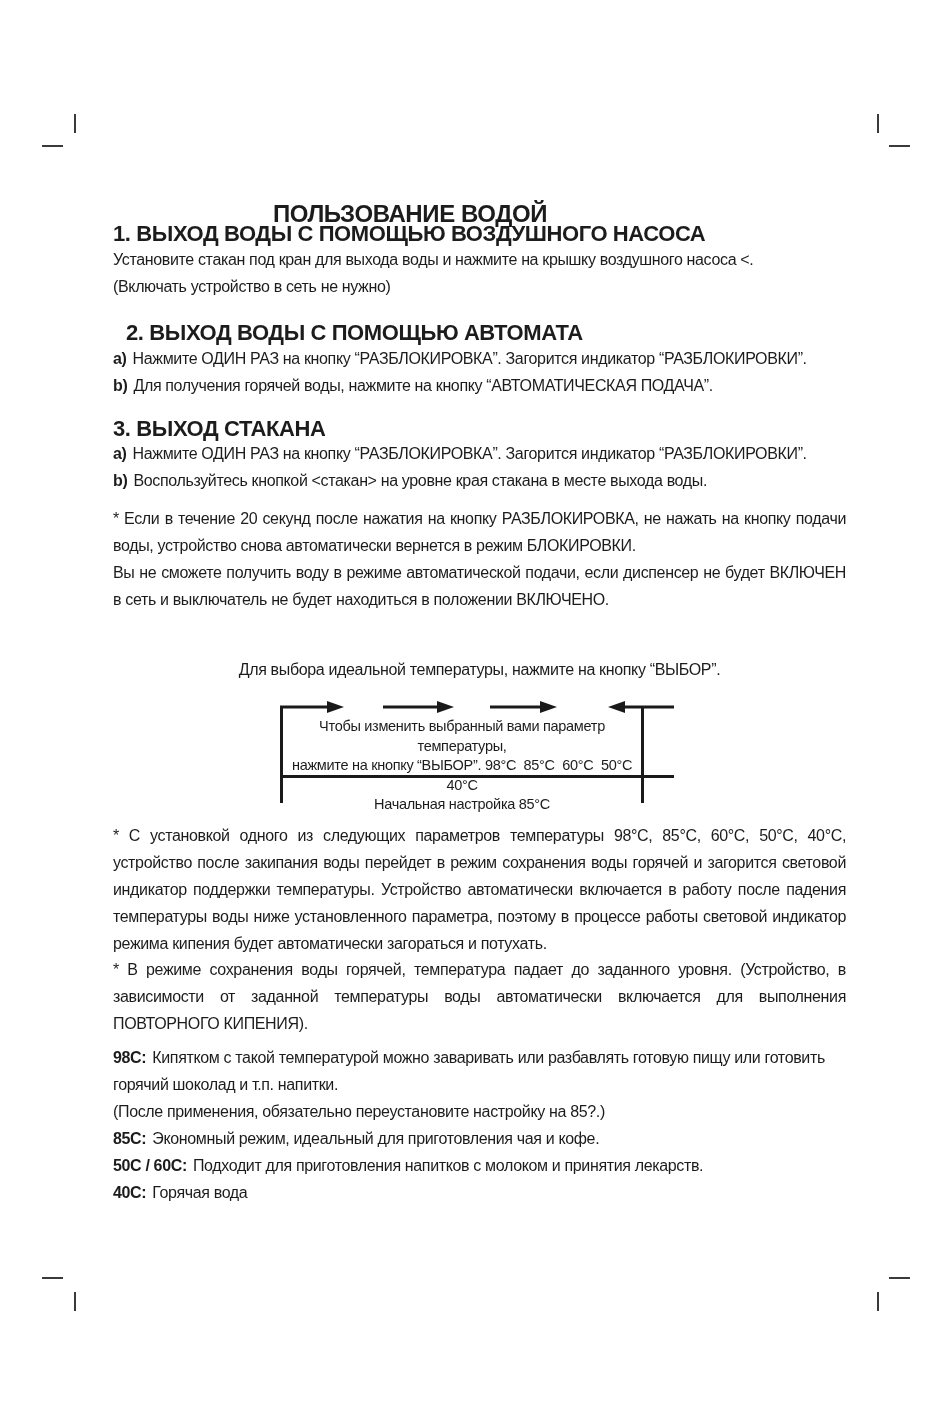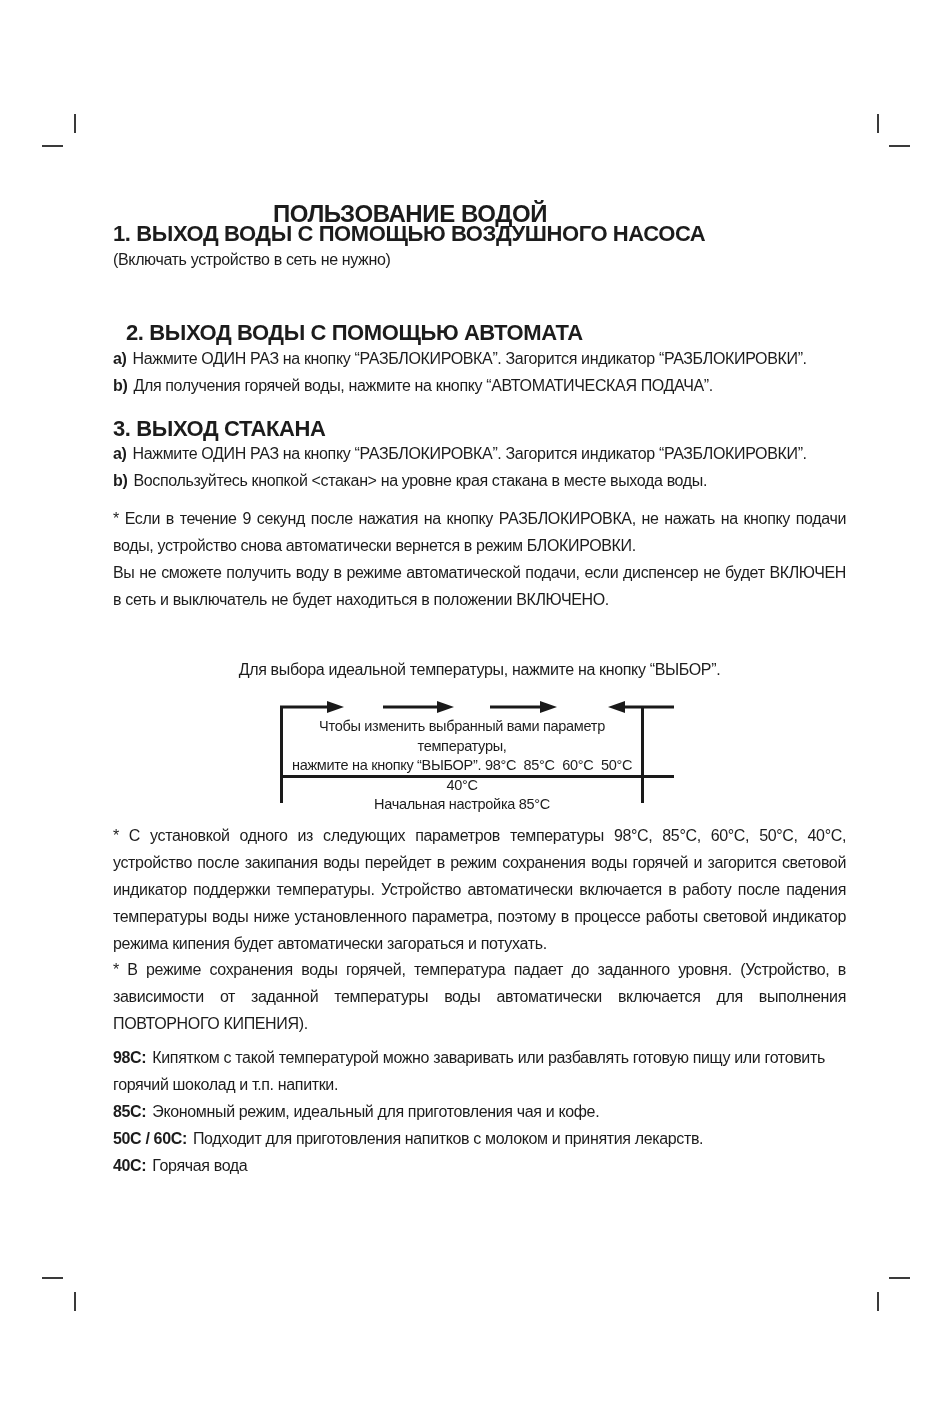--- a/index.html
+++ b/index.html
@@ -63,36 +63,37 @@
   <div class="crop h" style="left:889px;top:145px;"></div>
   <div class="crop h" style="left:42px;top:1277px;"></div>
   <div class="crop v" style="left:74px;top:1292px;"></div>
   <div class="crop h" style="left:889px;top:1277px;"></div>
   <div class="crop v" style="left:877px;top:1292px;"></div>
 
   <h1 class="title">ПОЛЬЗОВАНИЕ ВОДОЙ</h1>
 
   <h2 class="h" style="left:113px;top:221px;">1. ВЫХОД ВОДЫ С ПОМОЩЬЮ ВОЗДУШНОГО НАСОСА</h2>
   <div class="abs body" style="top:246px;">
+    <p>Установите стакан под кран для выхода воды и нажмите на крышку воздушного насоса &lt;.</p>
     <p>(Включать устройство в сеть не нужно)</p>
   </div>
 
   <h2 class="h" style="left:126px;top:320px;">2. ВЫХОД ВОДЫ С ПОМОЩЬЮ АВТОМАТА</h2>
   <div class="abs body" style="top:345px;">
     <p><b class="il">a)</b><span>Нажмите ОДИН РАЗ на кнопку “РАЗБЛОКИРОВКА”. Загорится индикатор “РАЗБЛОКИРОВКИ”.</span></p>
     <p><b class="il">b)</b><span>Для получения горячей воды, нажмите на кнопку “АВТОМАТИЧЕСКАЯ ПОДАЧА”.</span></p>
   </div>
 
   <h2 class="h" style="left:113px;top:416px;">3. ВЫХОД СТАКАНА</h2>
   <div class="abs body" style="top:440px;">
     <p><b class="il">a)</b><span>Нажмите ОДИН РАЗ на кнопку “РАЗБЛОКИРОВКА”. Загорится индикатор “РАЗБЛОКИРОВКИ”.</span></p>
     <p><b class="il">b)</b><span>Воспользуйтесь кнопкой &lt;стакан&gt; на уровне края стакана в месте выхода воды.</span></p>
   </div>
 
-  <div class="abs body just" style="top:505px;">* Если в течение 9 секунд после нажатия на кнопку РАЗБЛОКИРОВКА,  не нажать на кнопку подачи воды, устройство снова автоматически вернется в режим БЛОКИРОВКИ.</div>
+  <div class="abs body just" style="top:505px;">* Если в течение 20 секунд после нажатия на кнопку РАЗБЛОКИРОВКА,  не нажать на кнопку подачи воды, устройство снова автоматически вернется в режим БЛОКИРОВКИ.</div>
   <div class="abs body just" style="top:559px;">Вы не сможете получить воду в режиме автоматической подачи, если диспенсер не будет ВКЛЮЧЕН в сеть и выключатель не будет находиться в положении ВКЛЮЧЕНО.</div>
 
   <div class="abs body" style="top:656px;text-align:center;">Для выбора идеальной температуры, нажмите на кнопку “ВЫБОР”.</div>
 
   <div class="callout">
     <svg class="arrows" viewBox="0 0 394 14" aria-hidden="true">
       <g stroke="#1a1a1a" stroke-width="3" fill="#1a1a1a">
         <line x1="0" y1="7" x2="47" y2="7"></line>
           <polygon points="47,1 47,13 64,7" stroke="none"></polygon>
         <line x1="103" y1="7" x2="157" y2="7"></line>
@@ -109,18 +110,19 @@
       <p>Начальная настройка 85°C</p>
     </div>
     <div class="callout-bottom"></div>
   </div>
 
   <div class="abs body just" style="top:822px;">* С установкой одного из следующих параметров температуры 98°C, 85°C, 60°C, 50°C, 40°C, устройство после закипания воды перейдет в режим сохранения воды горячей и загорится световой индикатор поддержки температуры. Устройство автоматически включается в работу после падения температуры воды ниже установленного параметра, поэтому в процессе работы световой индикатор режима кипения будет автоматически загораться и потухать.</div>
   <div class="abs body just" style="top:956px;">* В режиме сохранения воды горячей, температура падает до заданного уровня. (Устройство, в зависимости от заданной температуры воды автоматически включается для выполнения ПОВТОРНОГО КИПЕНИЯ).</div>
 
   <div class="abs body temps" style="top:1044px;">
     <p><b>98C:</b><span>Кипятком с такой температурой можно заваривать или разбавлять готовую пищу или готовить горячий шоколад и т.п. напитки.</span></p>
+    <p>(После применения, обязательно переустановите настройку на 85?.)</p>
     <p><b>85C:</b><span>Экономный режим, идеальный для приготовления чая и кофе.</span></p>
     <p><b>50C / 60C:</b><span>Подходит для приготовления напитков с молоком и принятия лекарств.</span></p>
     <p><b>40C:</b><span>Горячая вода</span></p>
   </div>
 
 </div>
 
 </body></html>

